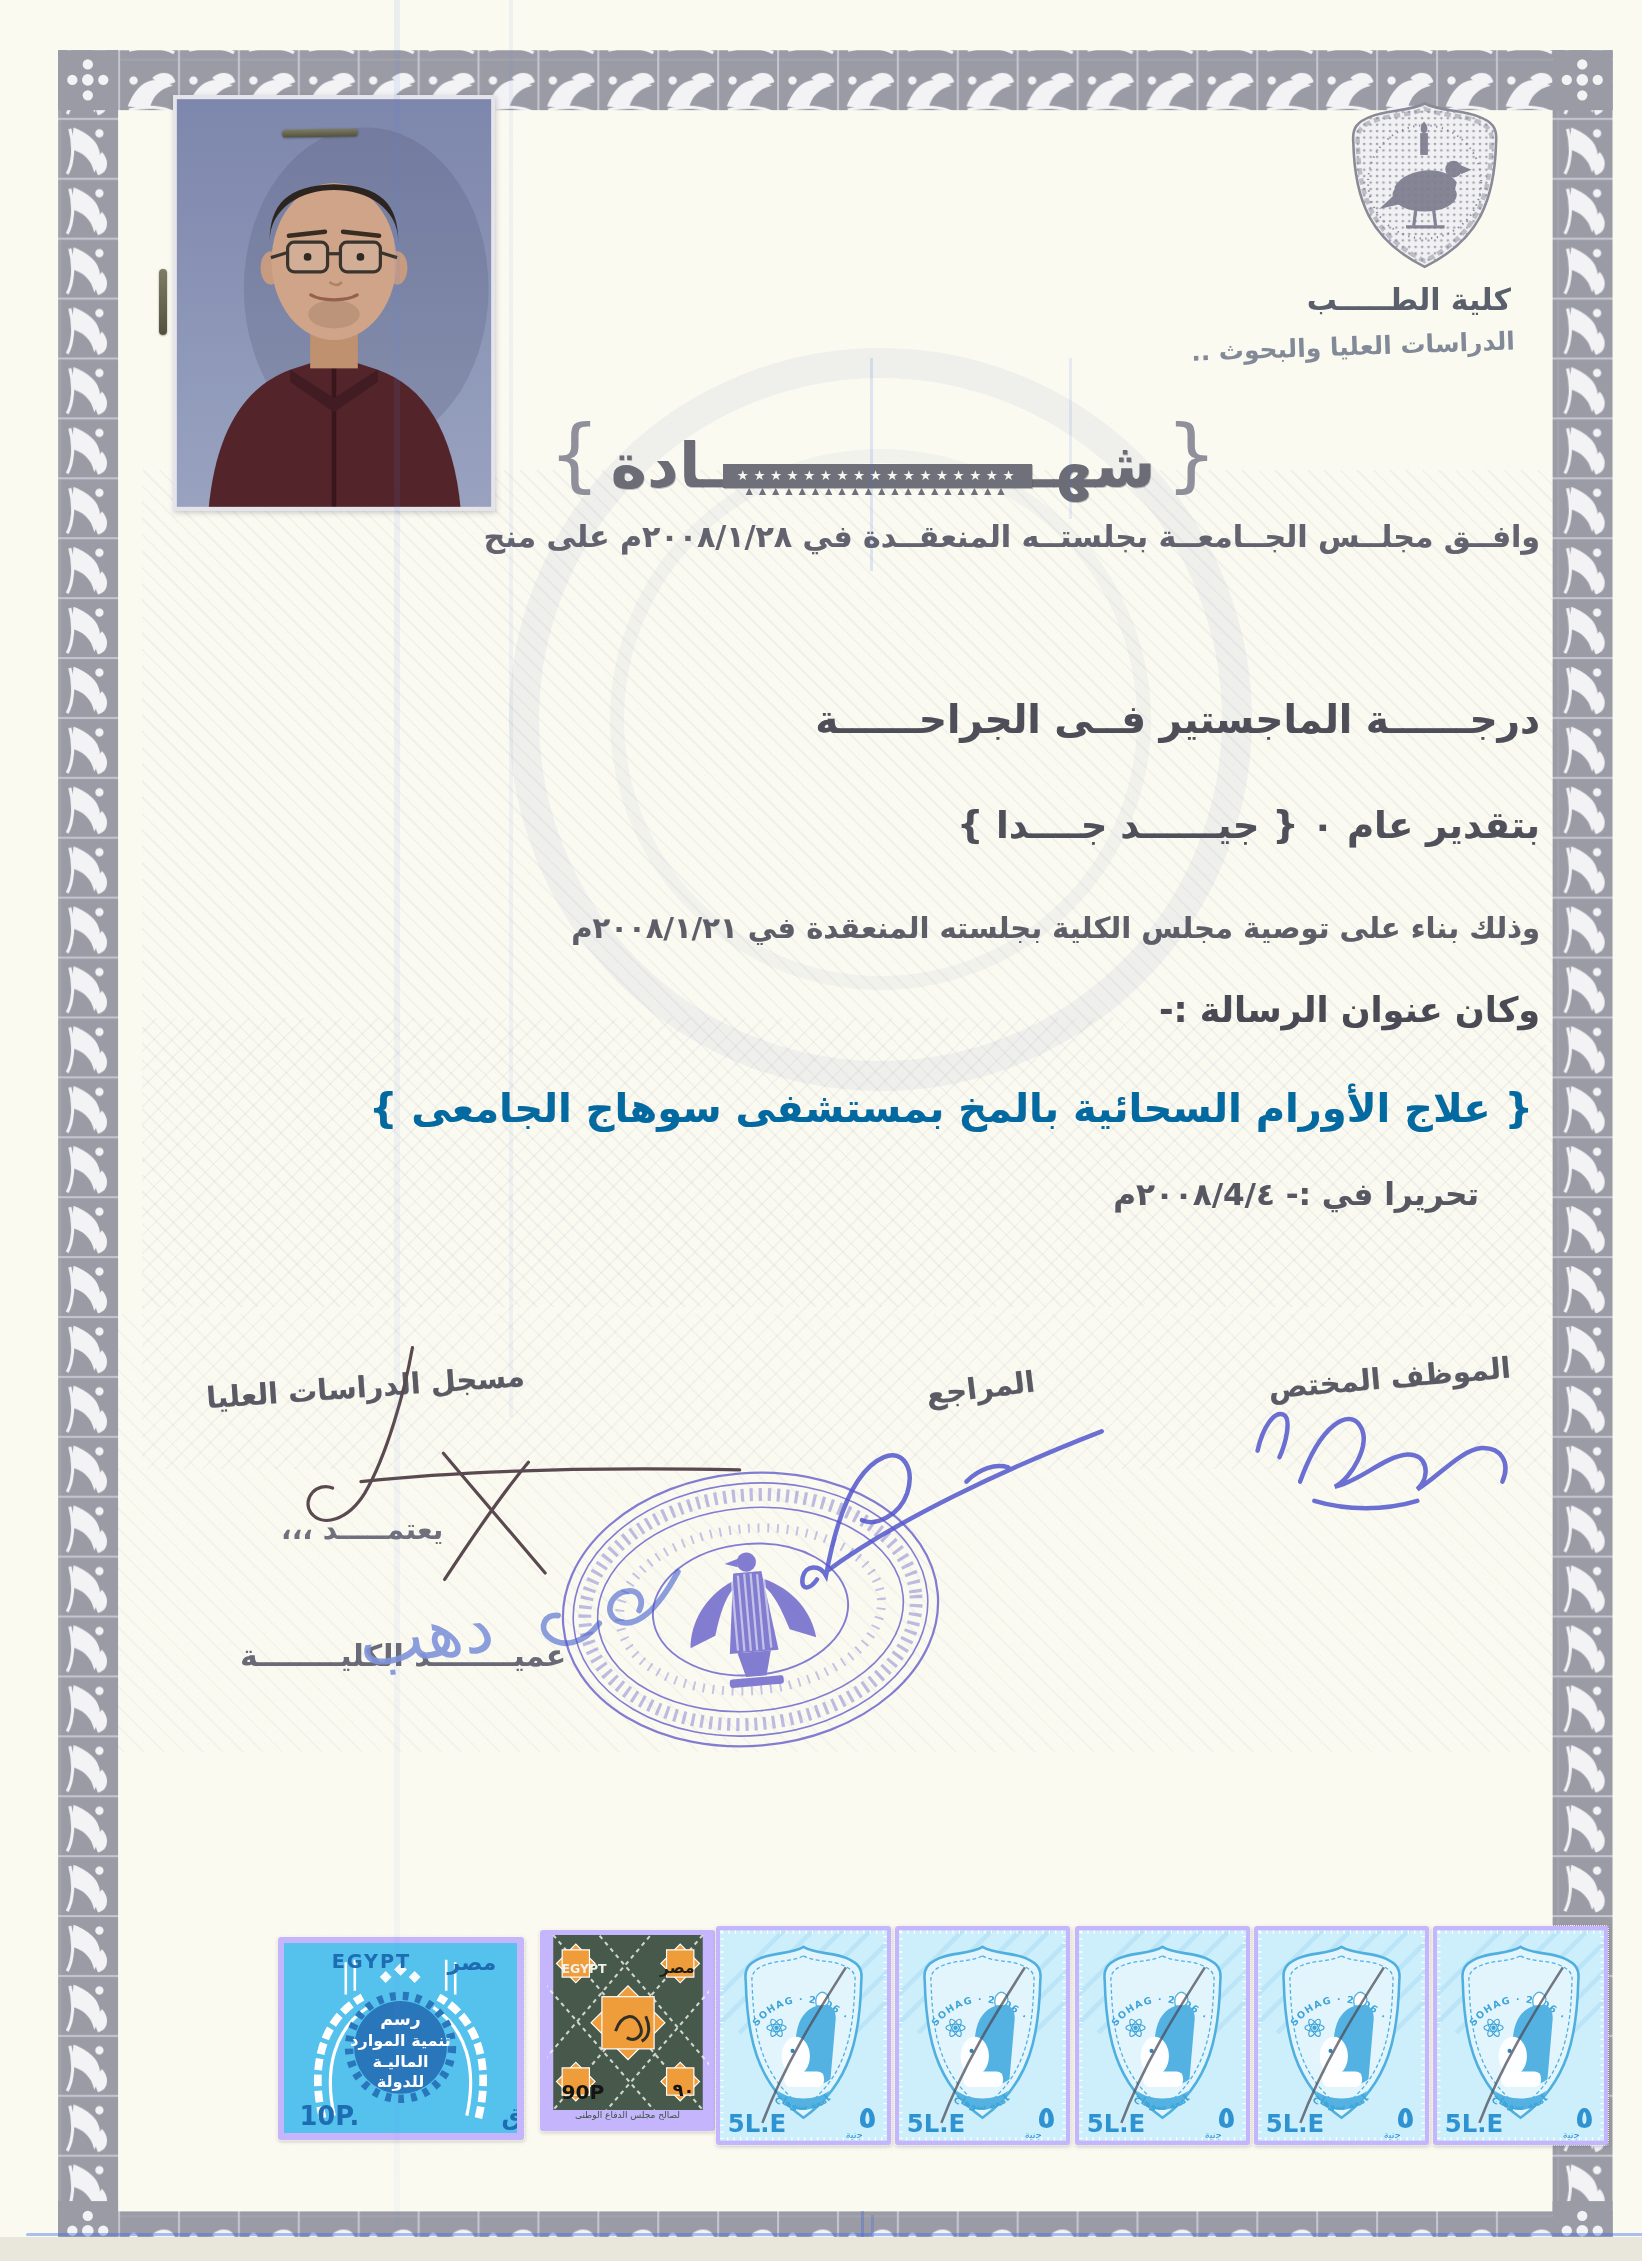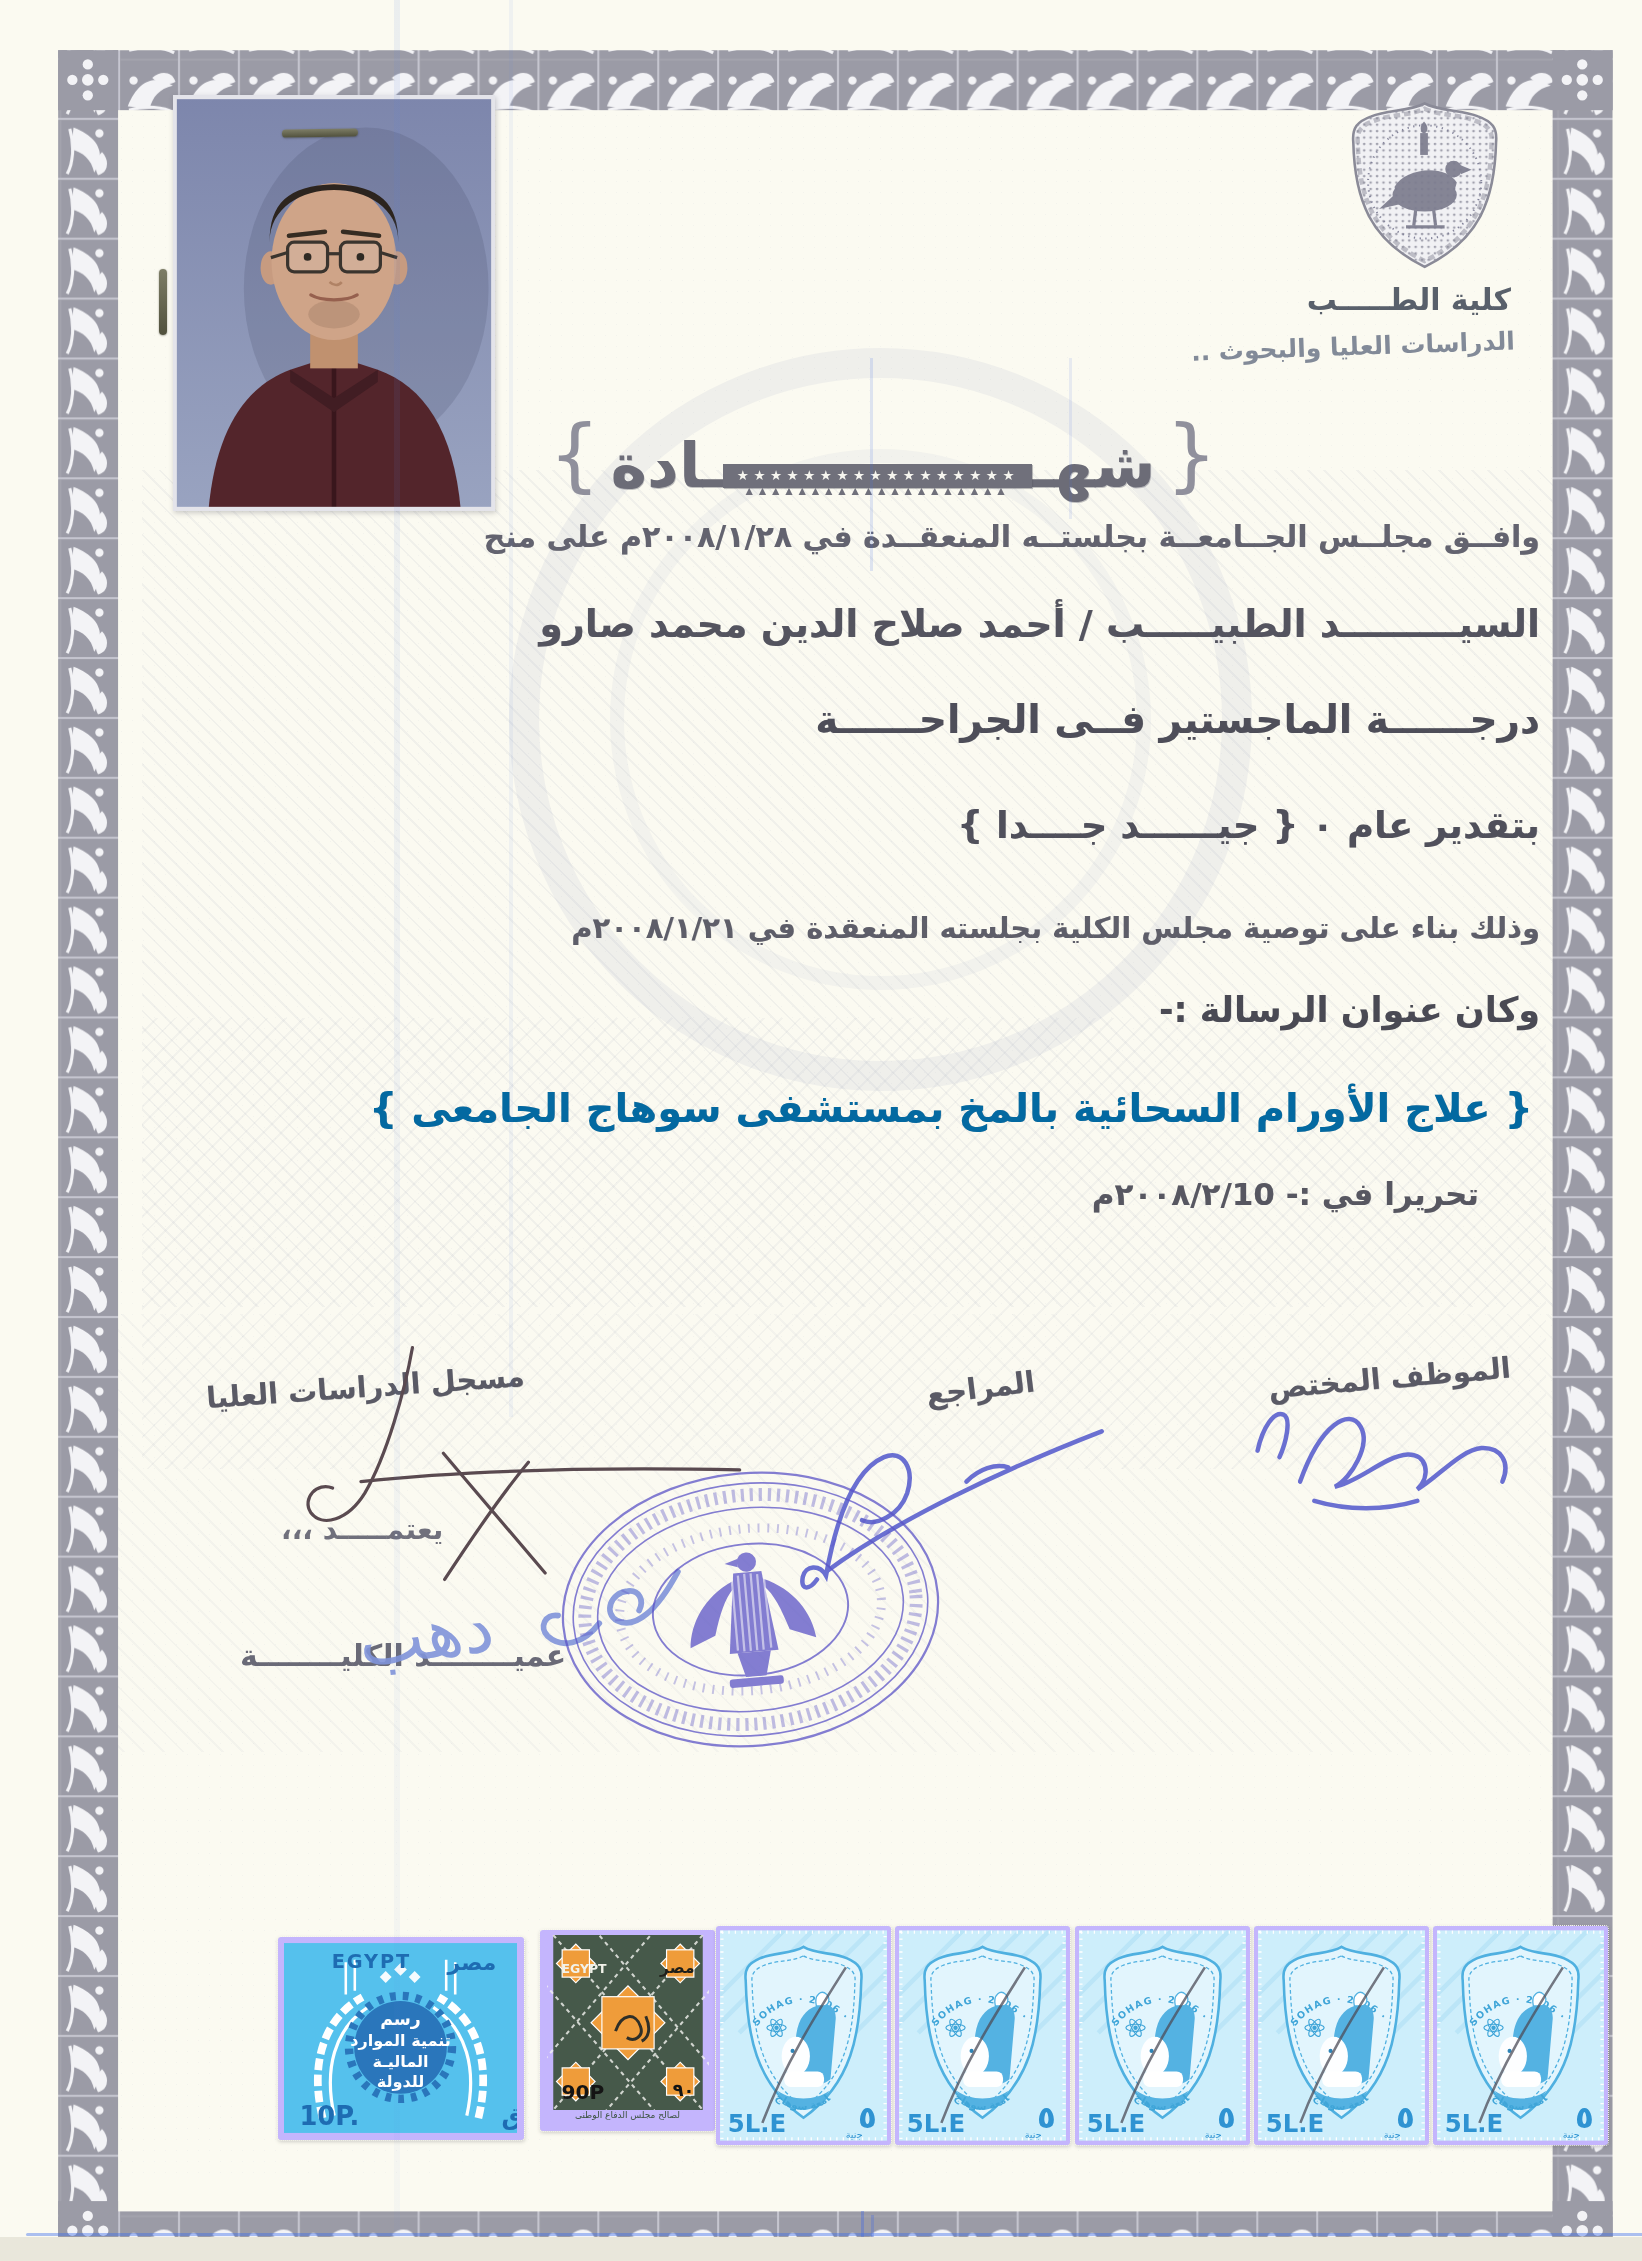--- a/index.html
+++ b/index.html
@@ -228,27 +228,26 @@
     <span class="title-part">شهـ</span>
     <div class="title-bar">
       <span class="title-stars">★★★★★★★★★★★★★★★★★</span>
       <span class="title-fringe">▲▲▲▲▲▲▲▲▲▲▲▲▲▲▲▲▲▲▲▲</span>
     </div>
     <span class="title-part">ـادة</span>
     <span class="title-brace">}</span>
   </div>
 
   <div class="ln ln1">وافــق مجلــس الجــامعــة بجلستــه المنعقــدة في ٢٠٠٨/١/٢٨م على منح</div>
-  <div class="ln ln2">السيـــــــــد الطبيـــــب / أحمد صلاح الدين محمد صارو</div>
   <div class="ln ln3">درجــــــة الماجستير فــى الجراحــــــة</div>
   <div class="ln ln4">بتقدير عام ٠ { جيــــــد جــــدا }</div>
   <div class="ln ln5">وذلك بناء على توصية مجلس الكلية بجلسته المنعقدة في ٢٠٠٨/١/٢١م</div>
   <div class="ln ln6">وكان عنوان الرسالة :-</div>
   <div class="ln ln7">{ علاج الأورام السحائية بالمخ بمستشفى سوهاج الجامعى }</div>
-  <div class="ln ln8">تحريرا في :- ٢٠٠٨/٢/10م</div>
+  <div class="ln ln8">تحريرا في :- ٢٠٠٨/4/٤م</div>
 
   <div class="sig-label sig-officer">الموظف المختص</div>
   <div class="sig-label sig-reviewer">المراجع</div>
   <div class="sig-label sig-registrar">مسجل الدراسات العليا</div>
   <div class="approved">يعتمـــــد ،،،</div>
   <div class="dean">عميــــــــد الكليــــــــة</div>
 
   <svg id="handwriting" width="1643" height="2261" viewBox="0 0 2550 3510">
     <g stroke="#6a6fd1" stroke-width="7" fill="none" stroke-linecap="round">
       <path d="M1952,2252 C1960,2215 1978,2190 1992,2196 C2005,2202 1996,2240 1986,2262"></path>

